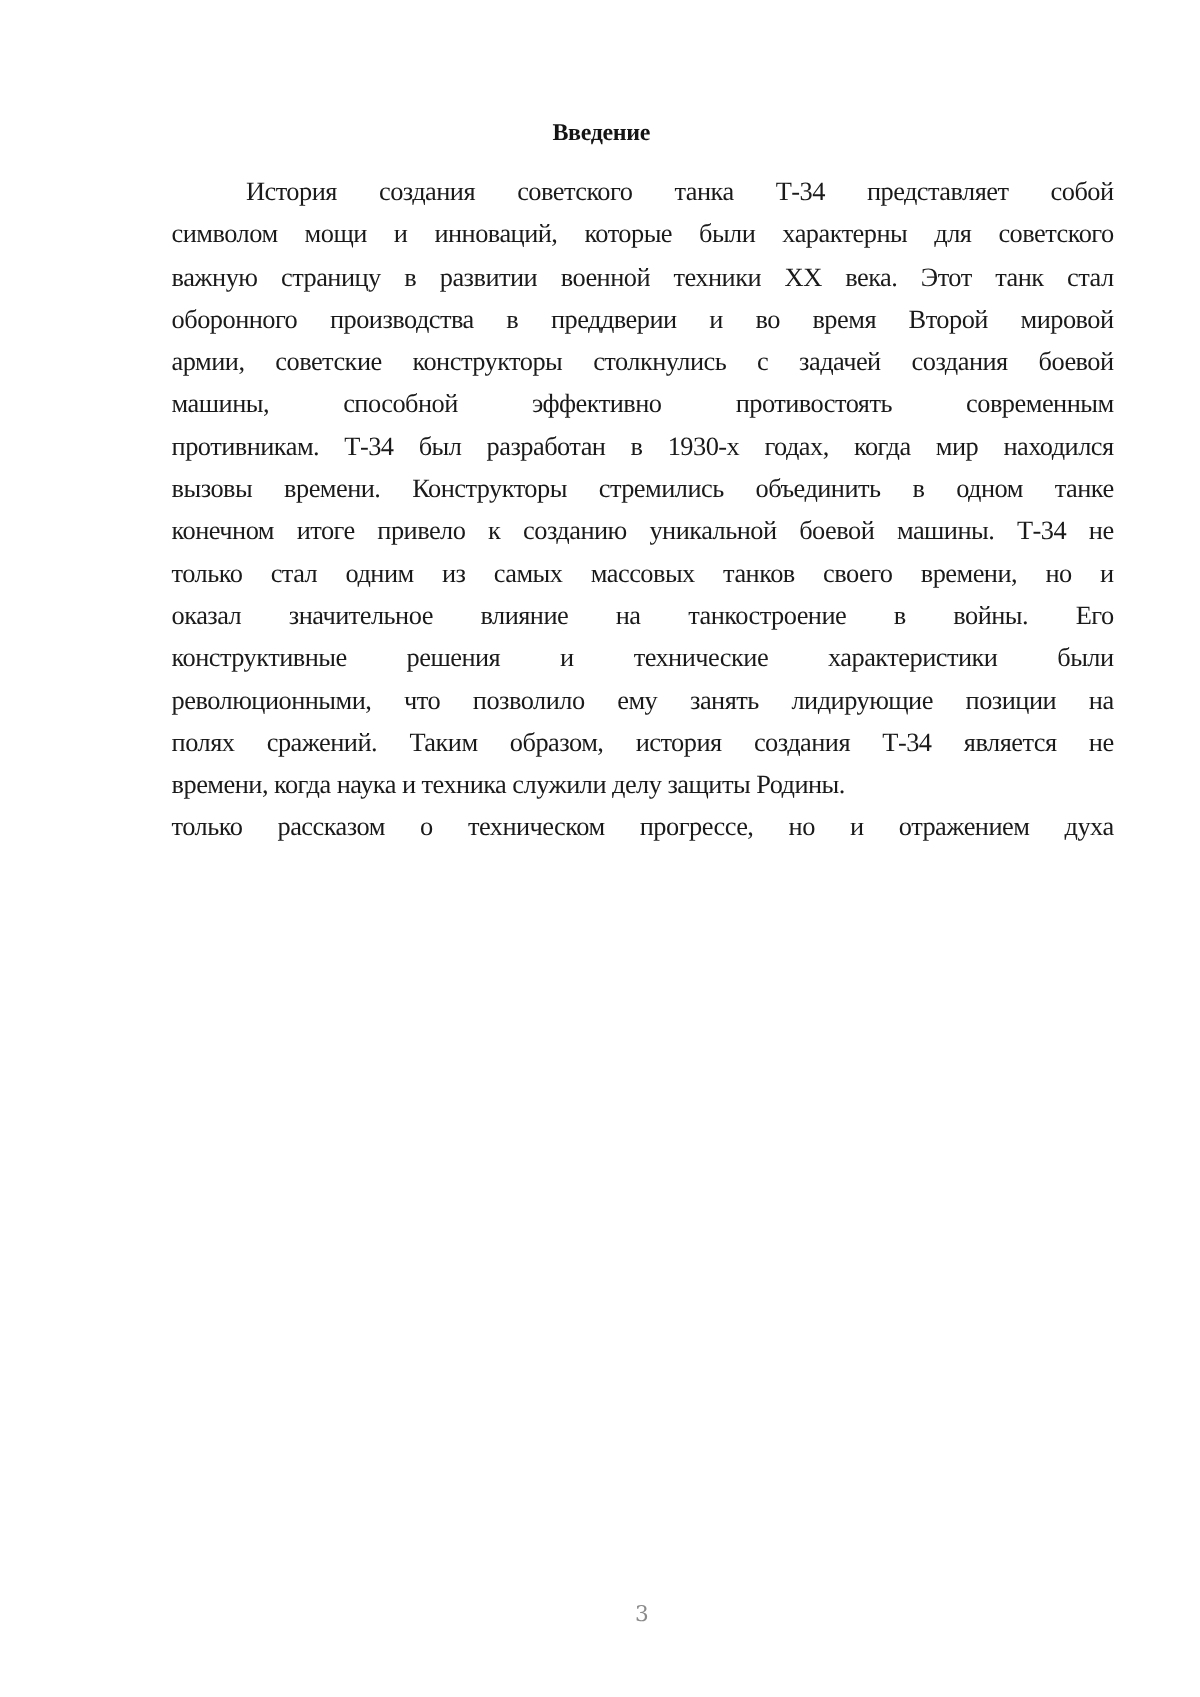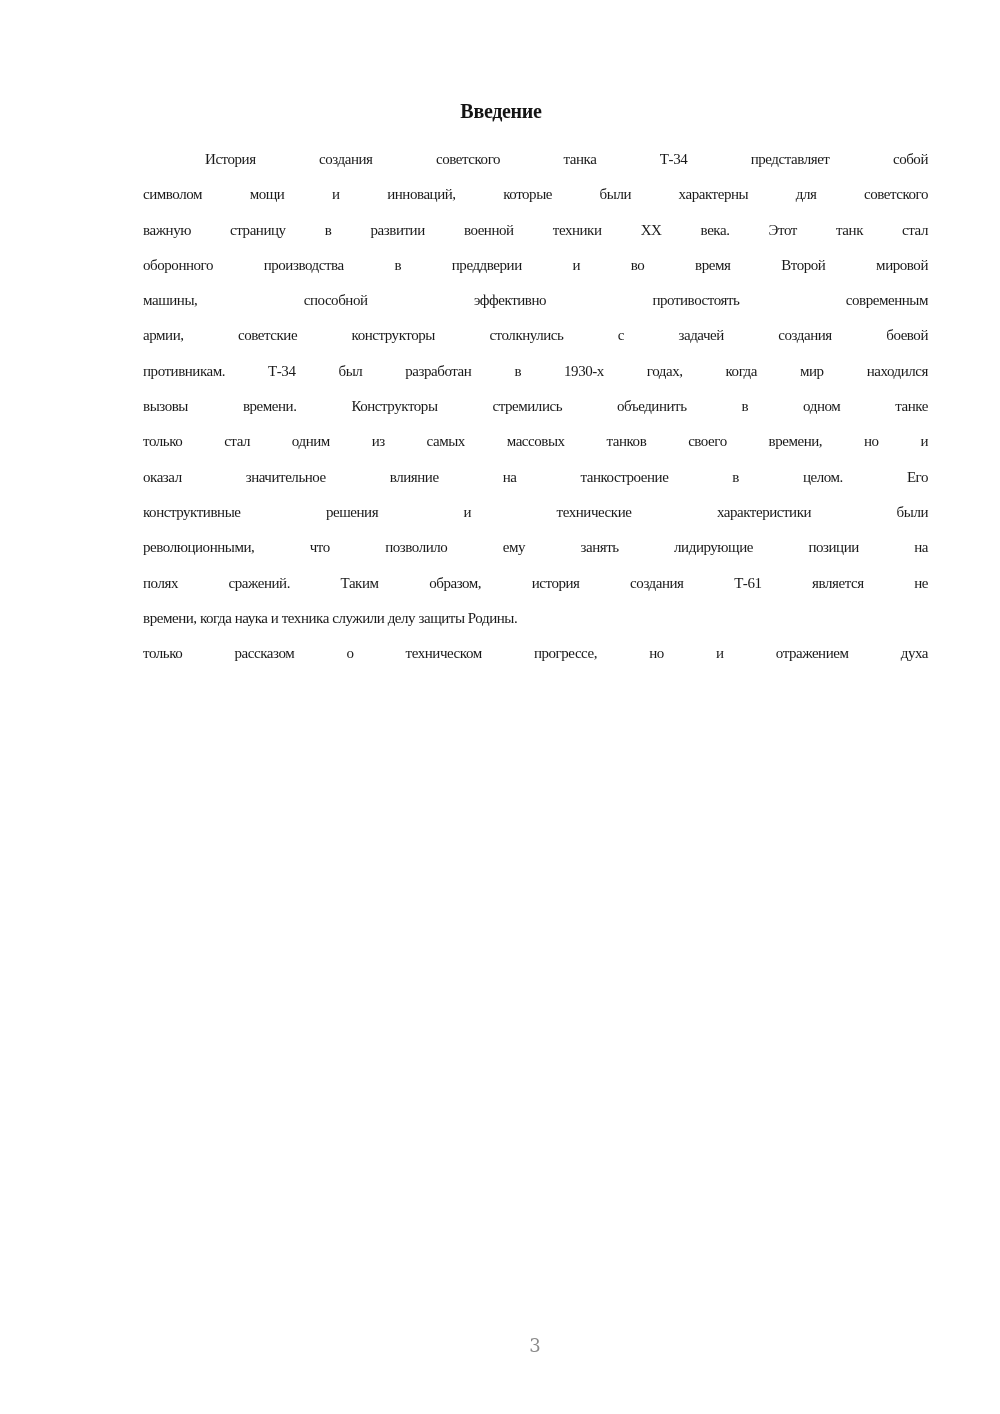--- a/index.html
+++ b/index.html
@@ -40,21 +40,21 @@
       position: absolute;
       left: 143px;
       top: 142px;
       width: 785px;
       margin: 0;
     }
     .line {
       display: block;
       height: 35.3px;
       line-height: 35.3px;
-      font-size: 15px;
+      font-size: 22px;
       text-align: justify;
       text-align-last: justify;
       white-space: nowrap;
       overflow: visible;
       letter-spacing: -0.45px;
       word-spacing: 0px;
     }
     .line.first {
       padding-left: 62px;
     }
@@ -94,45 +94,48 @@
     <span class="line">
         <span class="line-inner">символом мощи и инноваций, которые были характерны для советского</span>
       </span>
     <span class="line">
         <span class="line-inner">важную страницу в развитии военной техники XX века. Этот танк стал</span>
       </span>
     <span class="line">
         <span class="line-inner">оборонного производства в преддверии и во время Второй мировой</span>
       </span>
     <span class="line">
-        <span class="line-inner">машины, способной эффективно противостоять современным</span>
+        <span class="line-inner">армии, советские конструкторы столкнулись с задачей создания боевой</span>
       </span>
     <span class="line">
-        <span class="line-inner">армии, советские конструкторы столкнулись с задачей создания боевой</span>
+        <span class="line-inner">машины, способной эффективно противостоять современным</span>
       </span>
     <span class="line">
         <span class="line-inner">противникам. Т-34 был разработан в 1930-х годах, когда мир находился</span>
       </span>
     <span class="line">
         <span class="line-inner">вызовы времени. Конструкторы стремились объединить в одном танке</span>
       </span>
     <span class="line">
+        <span class="line-inner">конечном итоге привело к созданию уникальной боевой машины. Т-34 не</span>
+      </span>
+    <span class="line">
         <span class="line-inner">только стал одним из самых массовых танков своего времени, но и</span>
       </span>
     <span class="line">
-        <span class="line-inner">оказал значительное влияние на танкостроение в целом. Его</span>
+        <span class="line-inner">оказал значительное влияние на танкостроение в войны. Его</span>
       </span>
     <span class="line">
         <span class="line-inner">конструктивные решения и технические характеристики были</span>
       </span>
     <span class="line">
         <span class="line-inner">революционными, что позволило ему занять лидирующие позиции на</span>
       </span>
     <span class="line">
-        <span class="line-inner">полях сражений. Таким образом, история создания Т-61 является не</span>
+        <span class="line-inner">полях сражений. Таким образом, история создания Т-34 является не</span>
       </span>
     <span class="line last">
         <span class="line-inner">времени, когда наука и техника служили делу защиты Родины.</span>
       </span>
     <span class="line">
         <span class="line-inner">только рассказом о техническом прогрессе, но и отражением духа</span>
       </span>
   </div>
 
   <div class="page-number">3</div>

